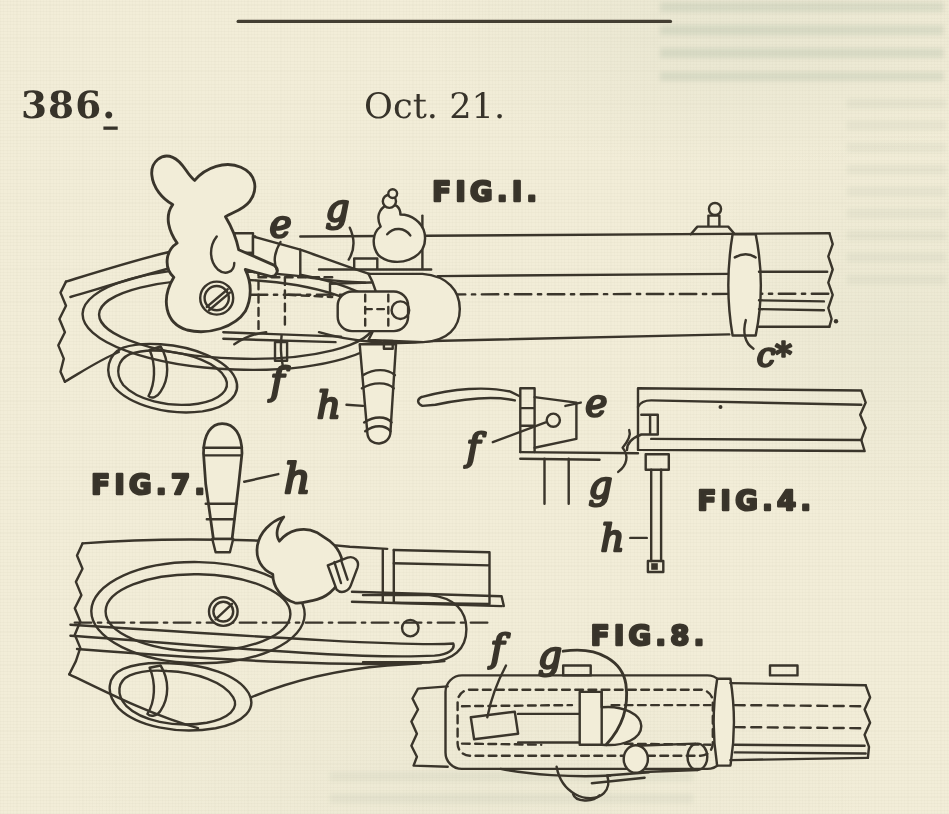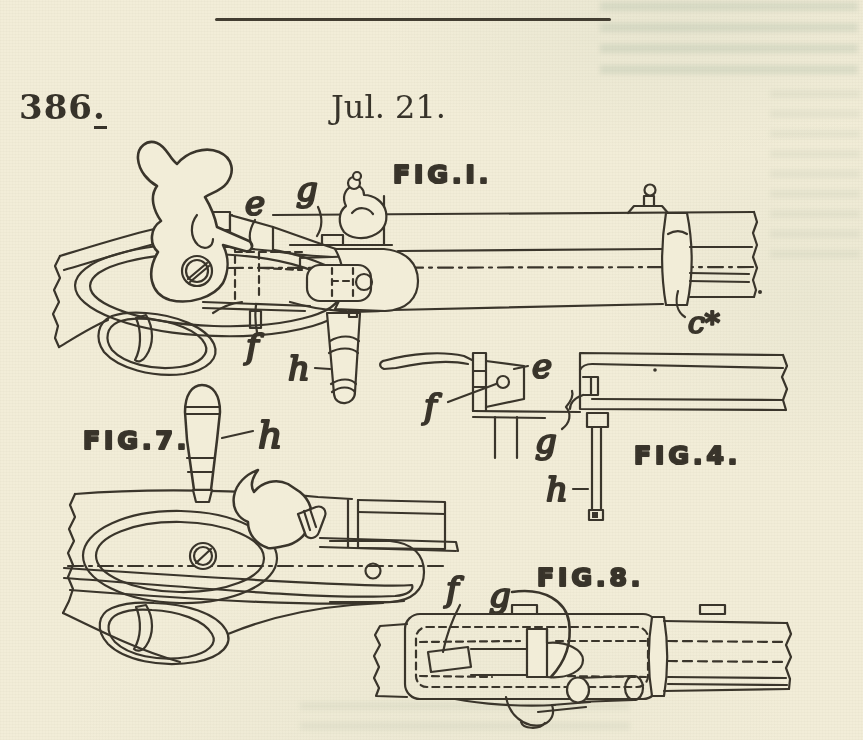--- a/index.html
+++ b/index.html
@@ -15,21 +15,21 @@
     font-family:"DejaVu Serif", serif;
   }
   .ghost{position:absolute;filter:blur(2px);pointer-events:none;}
   .ghost-lines{
     background-image:repeating-linear-gradient(180deg, rgba(110,140,118,0.14) 0 9px, transparent 9px 21px);
   }
   .ghost-soft{
     background-image:repeating-linear-gradient(180deg, rgba(115,142,120,0.08) 0 8px, transparent 8px 20px);
   }
   .top-rule{position:absolute;left:215px;top:18px;width:396px;height:3px;background:#433e32;border-radius:2px;}
-  .heading{position:absolute;left:0;top:0;width:100%;height:120px;color:#37332a;margin-top:11px;}
+  .heading{position:absolute;left:0;top:0;width:100%;height:120px;color:#37332a;}
   .h-num{position:absolute;left:19px;top:76px;font-size:34px;font-weight:bold;letter-spacing:1px;}
   .h-num::after{content:"";position:absolute;right:-1px;bottom:-2px;width:13px;height:3px;background:#37332a;}
   .h-name{position:absolute;left:114px;top:74px;font-size:35px;font-weight:bold;letter-spacing:2px;}
   .h-date{position:absolute;left:331px;top:77px;font-size:32px;}
   svg{position:absolute;left:0;top:0;}
   .fig-caption{font-family:"DejaVu Sans", sans-serif;font-weight:bold;font-size:25px;letter-spacing:4px;fill:#37332a;}
   .part-label{font-family:"DejaVu Serif", serif;font-style:italic;font-size:34px;fill:#37332a;}
   .part-label-sm{font-family:"DejaVu Serif", serif;font-style:italic;font-size:30px;fill:#37332a;}
   .part-label-lg{font-family:"DejaVu Serif", serif;font-style:italic;font-size:38px;fill:#37332a;}
 </style>
@@ -37,21 +37,21 @@
 <body>
 
 <div class="ghost ghost-lines" style="left:600px;top:2px;width:258px;height:72px;"></div>
 <div class="ghost ghost-soft" style="left:770px;top:90px;width:90px;height:180px;"></div>
 <div class="ghost ghost-soft" style="left:300px;top:702px;width:330px;height:36px;"></div>
 
 <div class="top-rule"></div>
 
 <div class="heading">
   <span class="h-num">386.</span>
-  <span class="h-date">Jul. 21.</span>
+  <span class="h-date">Oct. 21.</span>
 </div>
 
 <svg width="863" height="740" viewBox="0 0 863 740">
   <g fill="none" stroke="#3a352b" stroke-width="2.2" stroke-linecap="round" stroke-linejoin="round">
 
     <g>
 
       <path d="M 273,215 L 754,212"></path>
       <path d="M 398,251 L 663,249"></path>
       <path stroke-dasharray="15 6 3 6" d="M 228,268 L 756,267"></path>

